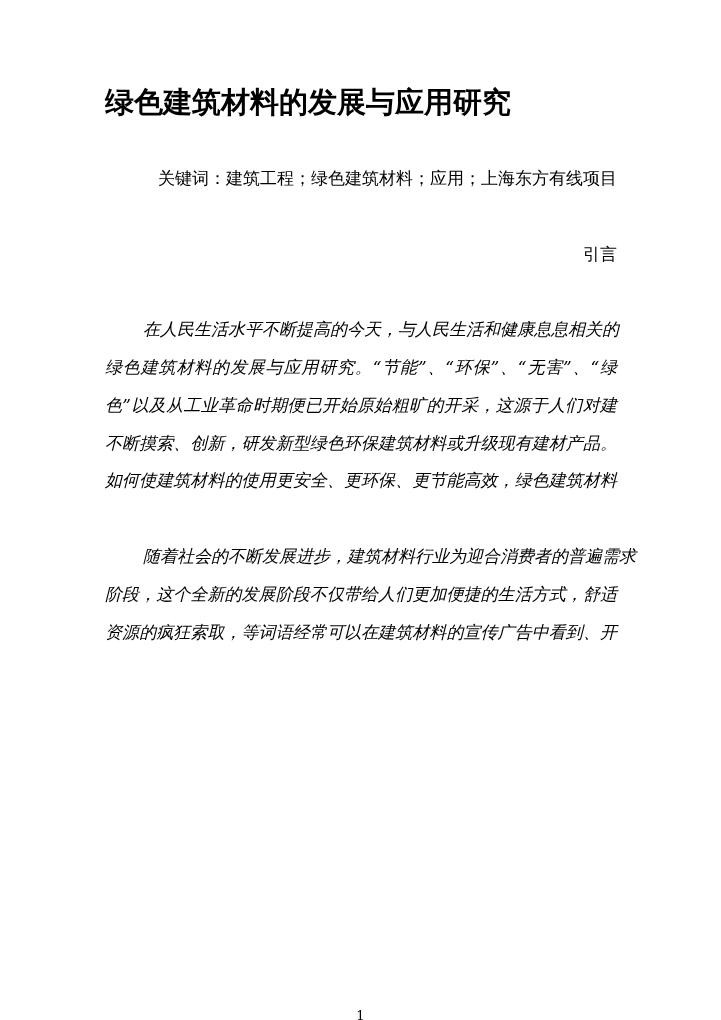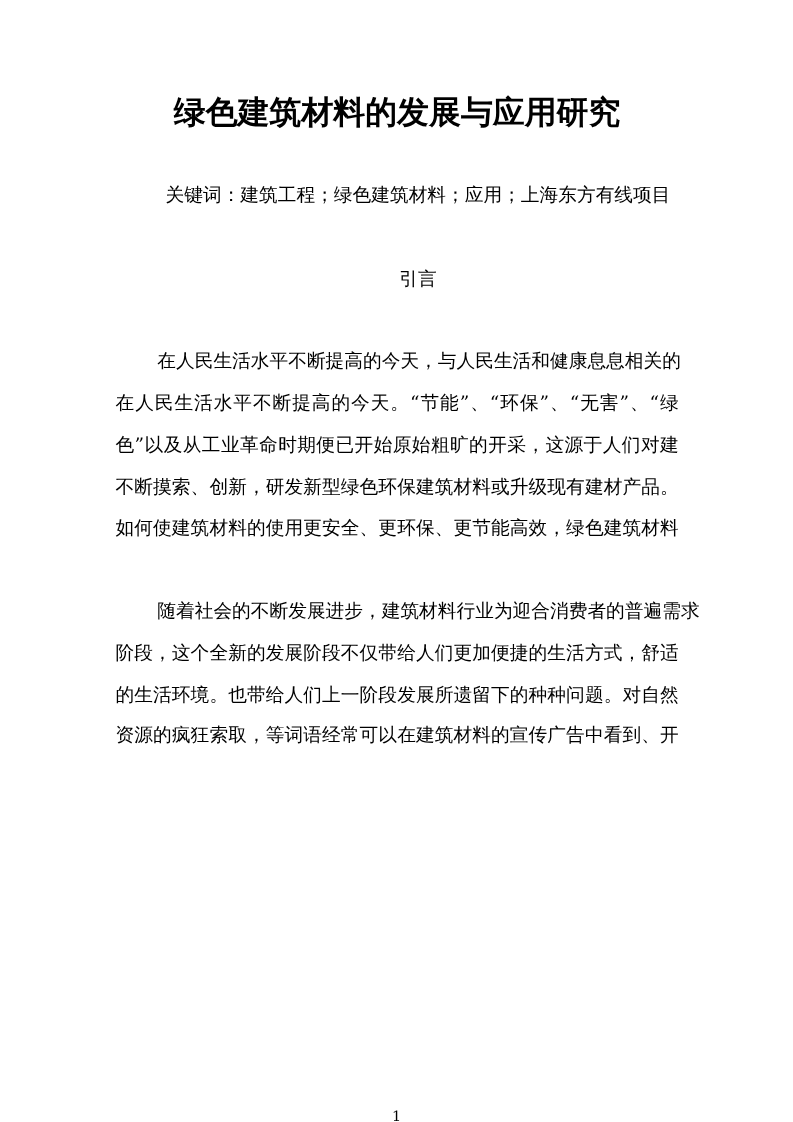--- a/index.html
+++ b/index.html
@@ -22,38 +22,38 @@
     background: #ffffff;
   }
   .content {
     padding: 0 104px 0 105px;
   }
   .doc-title {
     margin: 82px 0 38px 0;
     font-size: 29px;
     line-height: 40px;
     font-weight: 700;
-    text-align: center;
     white-space: nowrap;
   }
   .tblock {
     margin: 0 0 37.8px 0;
   }
   .tline {
     font-size: 17px;
     line-height: 37.8px;
     white-space: nowrap;
-    text-align: center;
+    text-align: right;
   }
   .ind {
     text-indent: 38px;
   }
   .just {
     text-align: justify;
     text-align-last: justify;
+    font-style: italic;
   }
   .page-number {
     position: absolute;
     left: 0;
     right: 0;
     top: 924px;
     text-align: center;
     font-size: 13px;
     line-height: 20px;
   }
@@ -62,27 +62,26 @@
 <body>
 
 <div class="page">
   <div class="content">
     <h1 class="doc-title">绿色建筑材料的发展与应用研究</h1>
     <div id="doc-body">
         <div class="tline ind tblock">关键词：建筑工程；绿色建筑材料；应用；上海东方有线项目</div>
         <div class="tline ind tblock">引言</div>
         <div class="tblock">
           <div class="tline just ind">在人民生活水平不断提高的今天，与人民生活和健康息息相关的</div>
-          <div class="tline just">在人民生活水平不断提高的今天。“节能”、“环保”、“无害”、“绿</div>
+          <div class="tline just">绿色建筑材料的发展与应用研究。“节能”、“环保”、“无害”、“绿</div>
           <div class="tline just">色”以及从工业革命时期便已开始原始粗旷的开采，这源于人们对建</div>
           <div class="tline just">不断摸索、创新，研发新型绿色环保建筑材料或升级现有建材产品。</div>
           <div class="tline just">如何使建筑材料的使用更安全、更环保、更节能高效，绿色建筑材料</div>
         </div>
         <div class="tblock">
           <div class="tline just ind">随着社会的不断发展进步，建筑材料行业为迎合消费者的普遍需求</div>
           <div class="tline just">阶段，这个全新的发展阶段不仅带给人们更加便捷的生活方式，舒适</div>
-          <div class="tline just">的生活环境。也带给人们上一阶段发展所遗留下的种种问题。对自然</div>
           <div class="tline just">资源的疯狂索取，等词语经常可以在建筑材料的宣传广告中看到、开</div>
         </div>
       </div>
   </div>
   <div class="page-number">1</div>
 </div>
 
 </body></html>

